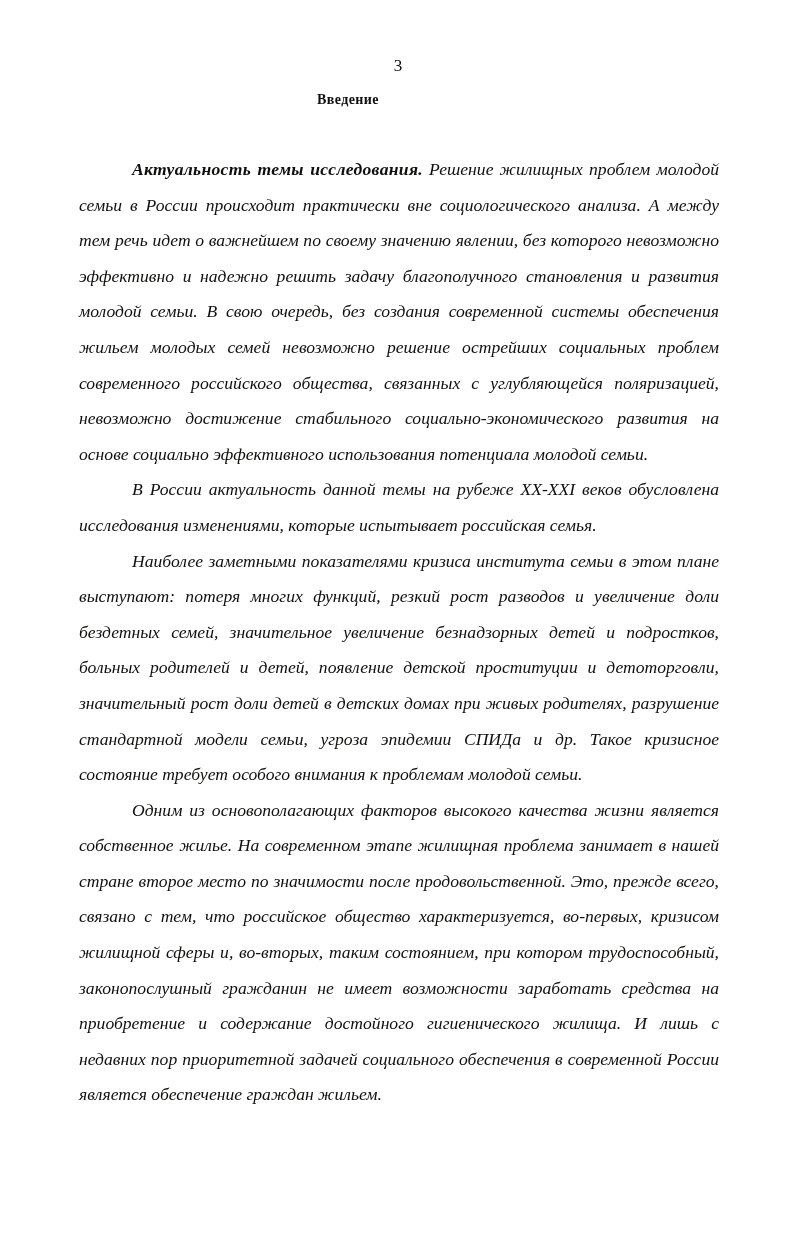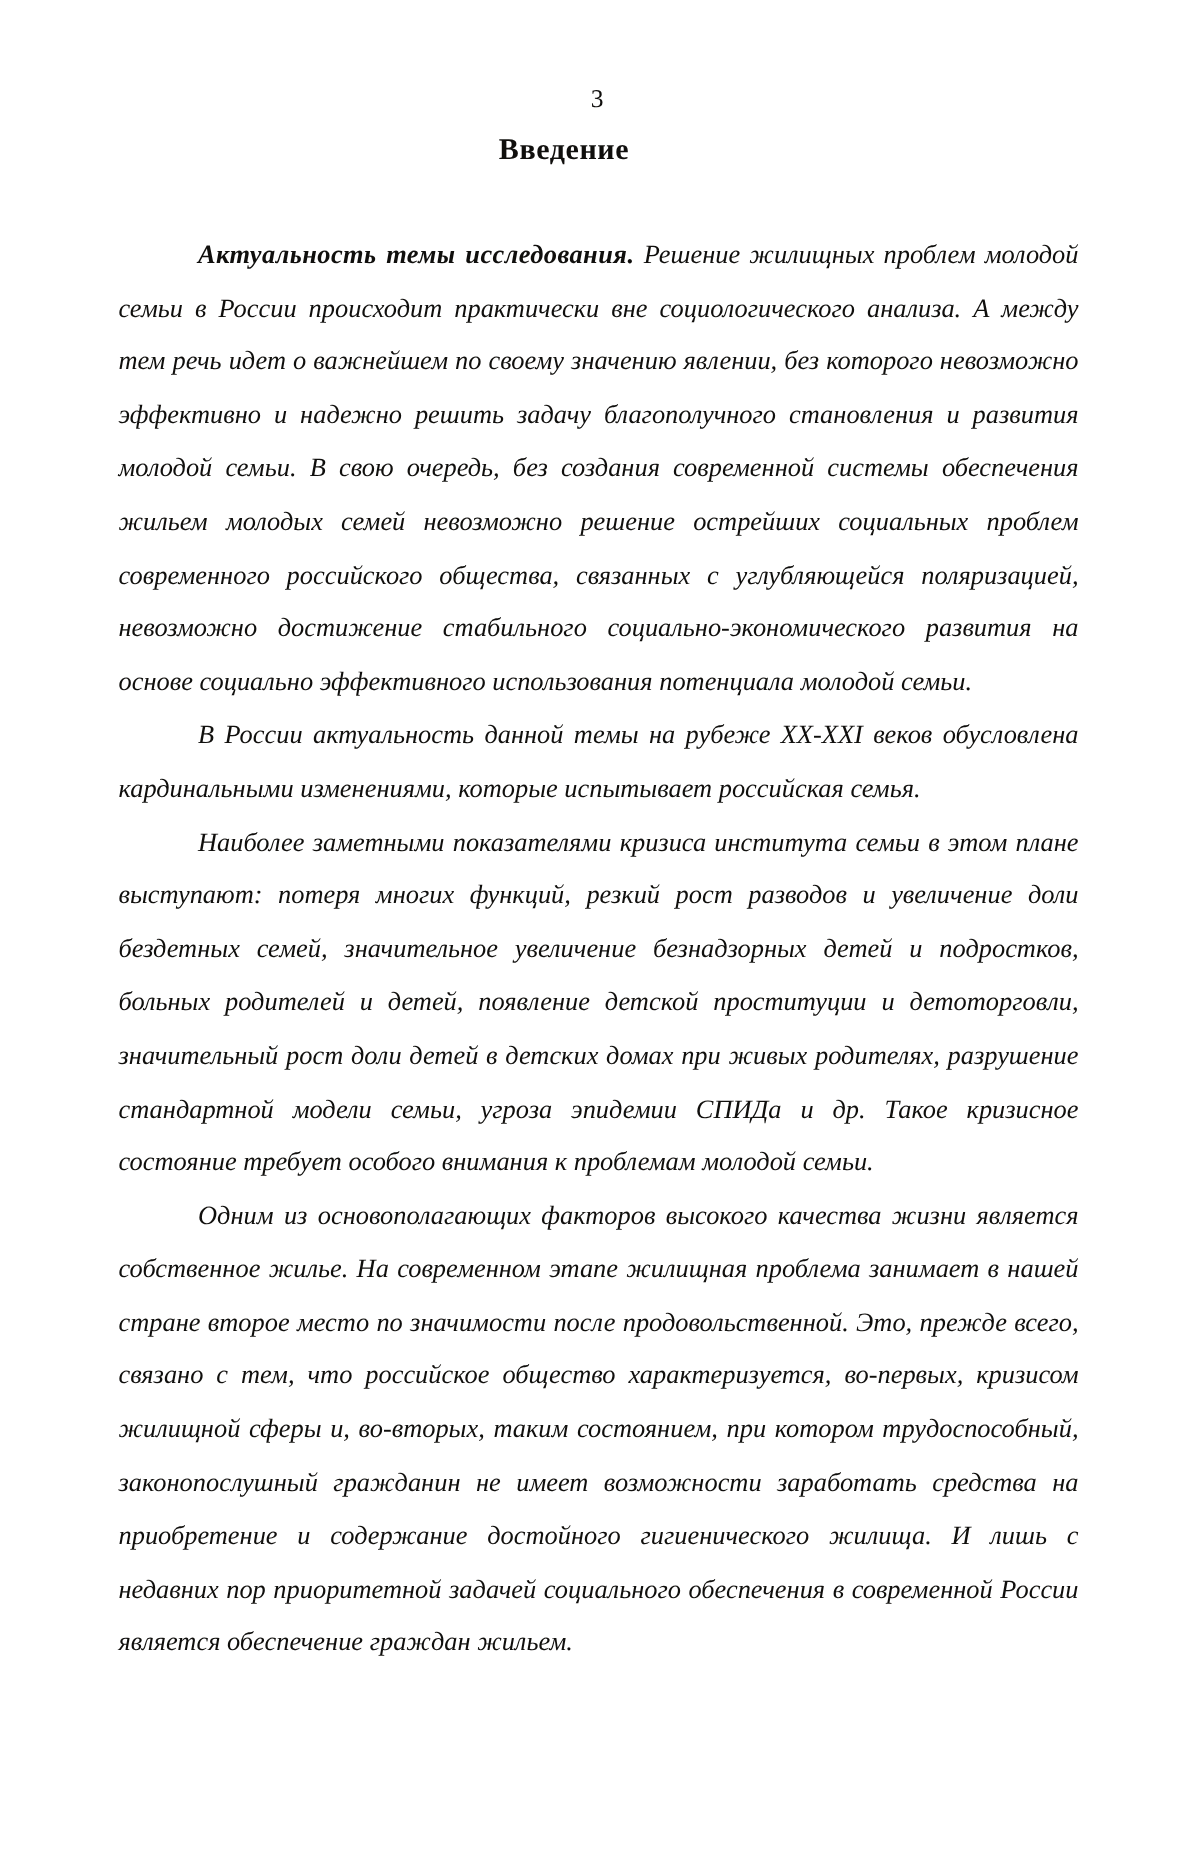--- a/index.html
+++ b/index.html
@@ -30,25 +30,24 @@
     text-align: center;
     font-size: 17px;
     line-height: 20px;
   }
   .doc-title {
     position: absolute;
     top: 89px;
     left: 0;
     width: 696px;
     text-align: center;
-    font-size: 20px;
+    font-size: 14px;
     font-weight: bold;
     letter-spacing: 0.4px;
     line-height: 22px;
-    padding-left: 28px;
   }
   .body-text {
     position: absolute;
     top: 152px;
     left: 79px;
     width: 640px;
     font-style: italic;
   }
   p.para {
     margin: 0 0 0 0;
@@ -73,21 +72,21 @@
 <div class="page">
 
   <div class="page-number">3</div>
 
   <div class="doc-title">Введение</div>
 
   <div class="body-text">
 
     <p class="para"><span class="lead">Актуальность темы исследования.</span><span> Решение жилищных проблем молодой семьи в России происходит практически вне социологического анализа. А между тем речь идет о важнейшем по своему значению явлении, без которого невозможно эффективно и надежно решить задачу благополучного становления и развития молодой семьи. В свою очередь, без создания современной системы обеспечения жильем молодых семей невозможно решение острейших социальных проблем современного российского общества, связанных с углубляющейся поляризацией,   невозможно достижение стабильного социально-экономического развития на основе социально эффективного использования потенциала молодой семьи.</span></p>
 
-    <p class="para"><span>В России актуальность данной темы на рубеже XX-XXI веков обусловлена кардинальными изменениями, которые испытывает российская семья.</span></p>
+    <p class="para"><span>В России актуальность данной темы на рубеже XX-XXI веков обусловлена исследования изменениями, которые испытывает российская семья.</span></p>
 
     <p class="para"><span>Наиболее заметными показателями кризиса института семьи в этом плане выступают: потеря многих функций, резкий рост разводов и увеличение доли бездетных семей, значительное увеличение безнадзорных детей и подростков, больных родителей и детей, появление детской проституции и детоторговли, значительный рост доли детей в детских домах при живых родителях, разрушение стандартной модели семьи, угроза эпидемии СПИДа и др. Такое кризисное состояние требует особого внимания к проблемам молодой семьи.</span></p>
 
     <p class="para"><span>Одним из основополагающих факторов высокого качества жизни является собственное жилье. На современном этапе жилищная проблема занимает в нашей стране второе место по значимости после продовольственной. Это, прежде всего, связано с тем, что российское общество характеризуется, во-первых, кризисом жилищной сферы и, во-вторых, таким состоянием, при котором трудоспособный, законопослушный гражданин не имеет возможности заработать средства на приобретение и содержание достойного гигиенического жилища. И лишь с недавних пор приоритетной задачей социального обеспечения в современной России является обеспечение граждан жильем.</span></p>
 
   </div>
 
 </div>
 
 </body></html>

